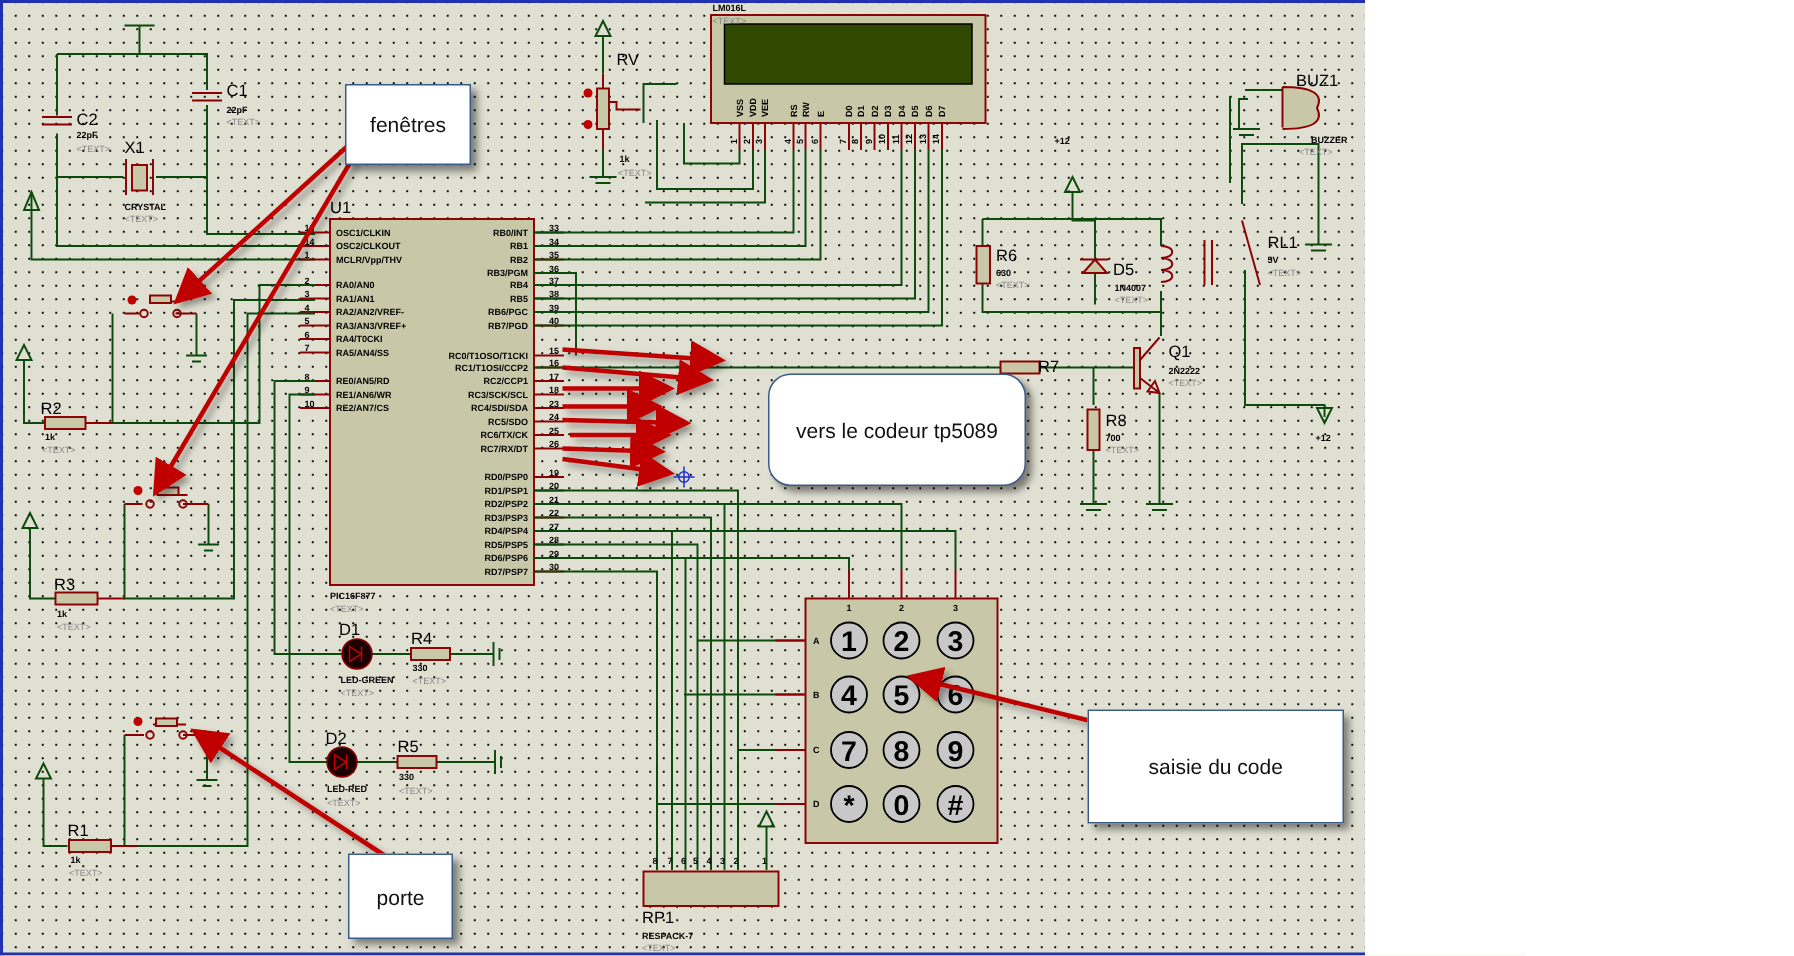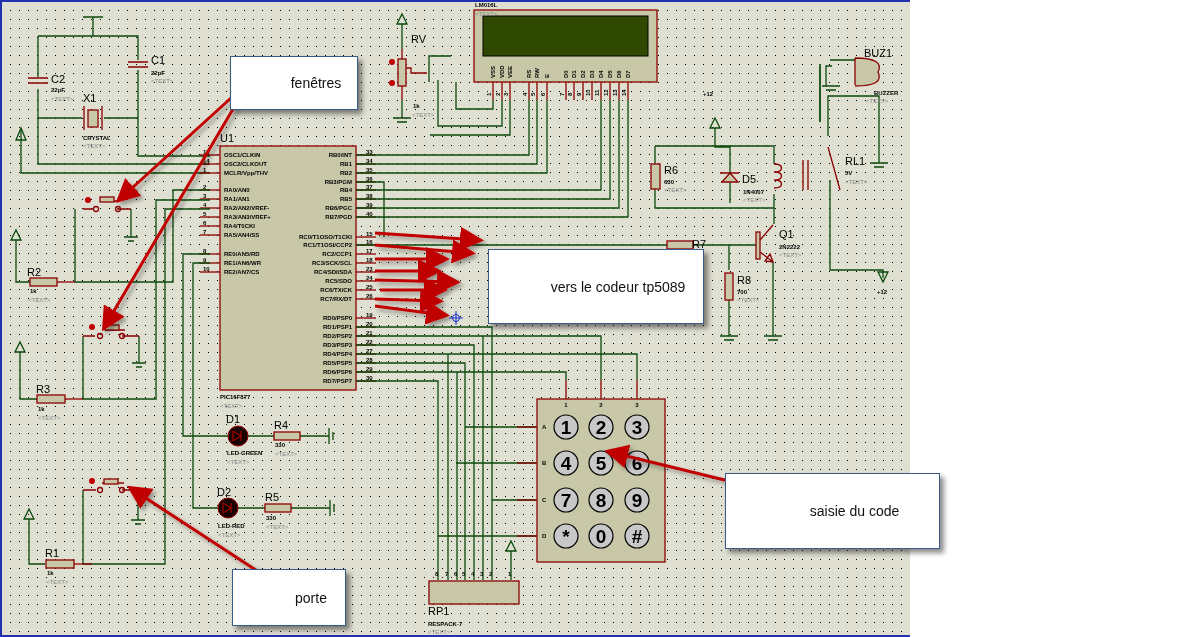--- a/index.html
+++ b/index.html
@@ -7,21 +7,21 @@
   #sheet{position:absolute;left:0;top:0;width:910px;height:637px;background:#dfdfd2;
     background-image:radial-gradient(#000 0.6px, transparent 0.8px);background-size:9px 9px;background-position:4px 4px;
     border-left:2px solid #2030b0;border-top:2px solid #2030b0;border-bottom:2px solid #2030b0;box-sizing:border-box;}
   svg#schem{position:absolute;left:0;top:0;}
   .lbl{font-family:"Liberation Sans",sans-serif;fill:#000;}
   .ref{font-size:11px;}
   .val{font-size:6px;font-weight:bold;}
   .txt{font-size:6px;fill:#888;}
   .pin{font-size:6px;font-weight:bold;}
   .callout{position:absolute;background:#fff;border:1px solid #3a5a8a;box-shadow:4px 4px 5px rgba(0,0,0,0.45);
-    display:flex;align-items:center;justify-content:center;font-size:14px;color:#111;padding-left:44px;}
+    display:flex;align-items:center;justify-content:center;font-size:14px;color:#111;}
 </style>
 </head>
 <body>
 
 <div id="sheet"></div>
 
 <svg id="schem" width="910" height="637">
   <defs>
     <marker id="ah" markerWidth="8" markerHeight="8" refX="6" refY="4" orient="auto" markerUnits="strokeWidth">
       <path d="M0,0 L8,4 L0,8 z" fill="#c00000"></path>
@@ -457,15 +457,15 @@
     <text x="445" y="576" class="lbl pin">7</text>
     <text x="454" y="576" class="lbl pin">6</text>
     <text x="462" y="576" class="lbl pin">5</text>
     <text x="471" y="576" class="lbl pin">4</text>
     <text x="480" y="576" class="lbl pin">3</text>
     <text x="489" y="576" class="lbl pin">2</text>
     <text x="508" y="576" class="lbl pin">1</text>
   </svg>
 
 <div class="callout" style="left:230px;top:56px;width:82px;height:52px;">fenêtres</div>
-<div class="callout" style="left:488px;top:249px;width:170px;height:73px;">vers le codeur tp5089</div>
+<div class="callout" style="left:512px;top:249px;width:170px;height:73px;border-radius:15px;">vers le codeur tp5089</div>
 <div class="callout" style="left:725px;top:445px;width:169px;height:74px;margin-top:28px;">saisie du code</div>
 <div class="callout" style="left:232px;top:569px;width:68px;height:55px;">porte</div>
 
 </body></html>

